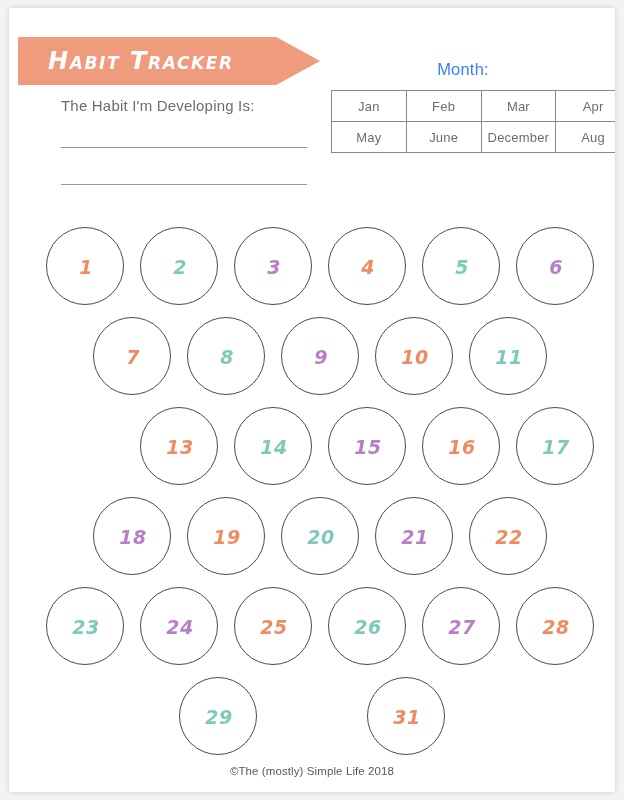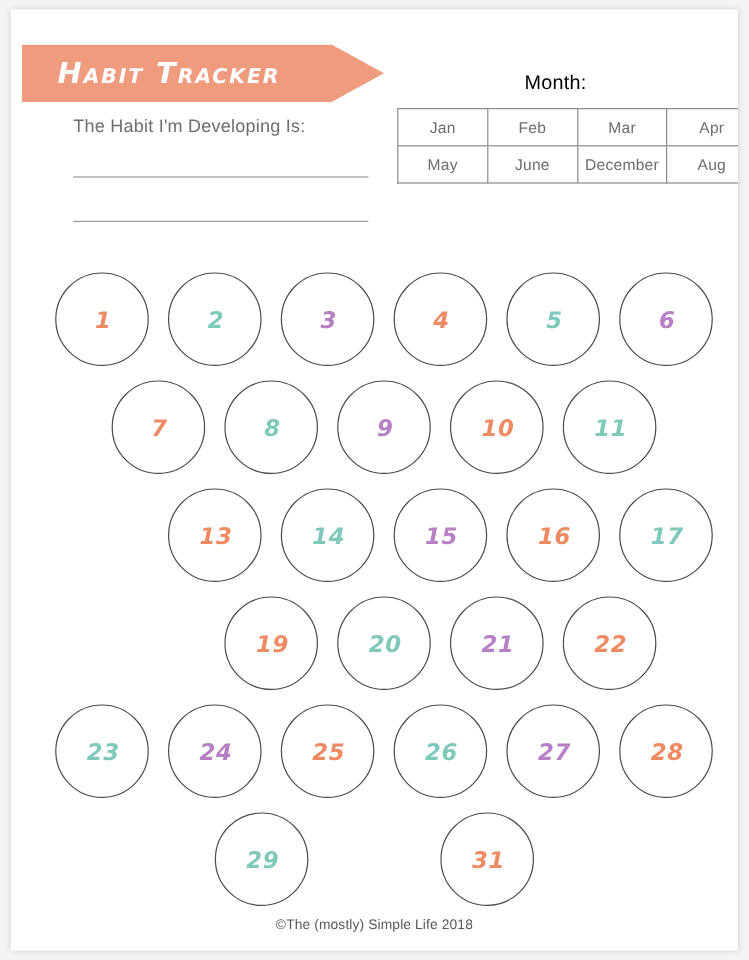--- a/index.html
+++ b/index.html
@@ -84,21 +84,21 @@
   #write-line-2 { top: 176px; }
 
   
   #month-label {
     position: absolute;
     left: 322px;
     top: 52px;
     width: 264px;
     text-align: center;
     font-size: 16.5px;
-    color: #000000;
+    color: #3b82f6;
     letter-spacing: 0.2px;
   }
   #month-table {
     position: absolute;
     left: 322px;
     top: 82px;
     width: 300px;
     border-collapse: collapse;
     table-layout: fixed;
   }
@@ -233,20 +233,23 @@
         </div>
         <div class="day-circle" style="left: 319px; top: 399px;">
           <div class="day-number c-purple">15</div>
         </div>
         <div class="day-circle" style="left: 413px; top: 399px;">
           <div class="day-number c-orange">16</div>
         </div>
         <div class="day-circle" style="left: 507px; top: 399px;">
           <div class="day-number c-teal">17</div>
         </div>
+        <div class="day-circle" style="left: 84px; top: 489px;">
+          <div class="day-number c-purple">18</div>
+        </div>
         <div class="day-circle" style="left: 178px; top: 489px;">
           <div class="day-number c-orange">19</div>
         </div>
         <div class="day-circle" style="left: 272px; top: 489px;">
           <div class="day-number c-teal">20</div>
         </div>
         <div class="day-circle" style="left: 366px; top: 489px;">
           <div class="day-number c-purple">21</div>
         </div>
         <div class="day-circle" style="left: 460px; top: 489px;">

